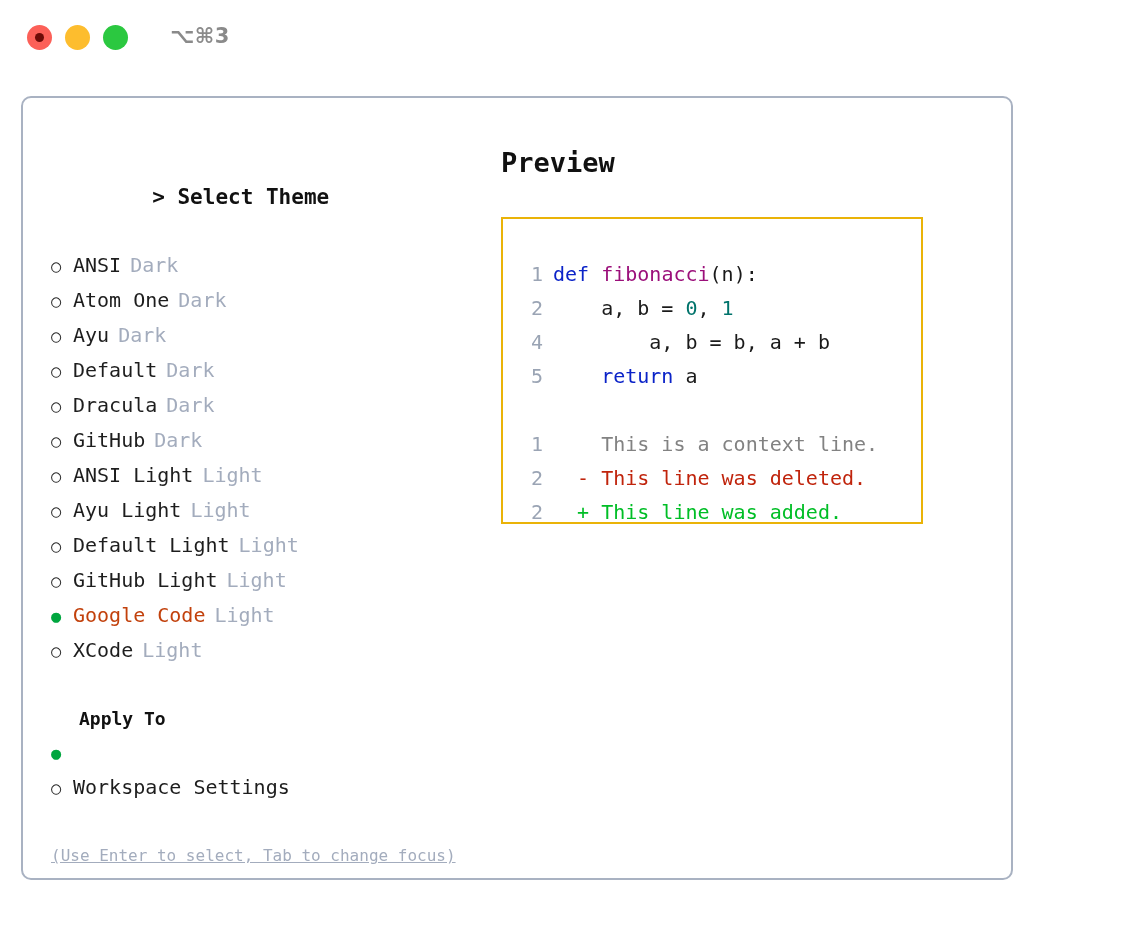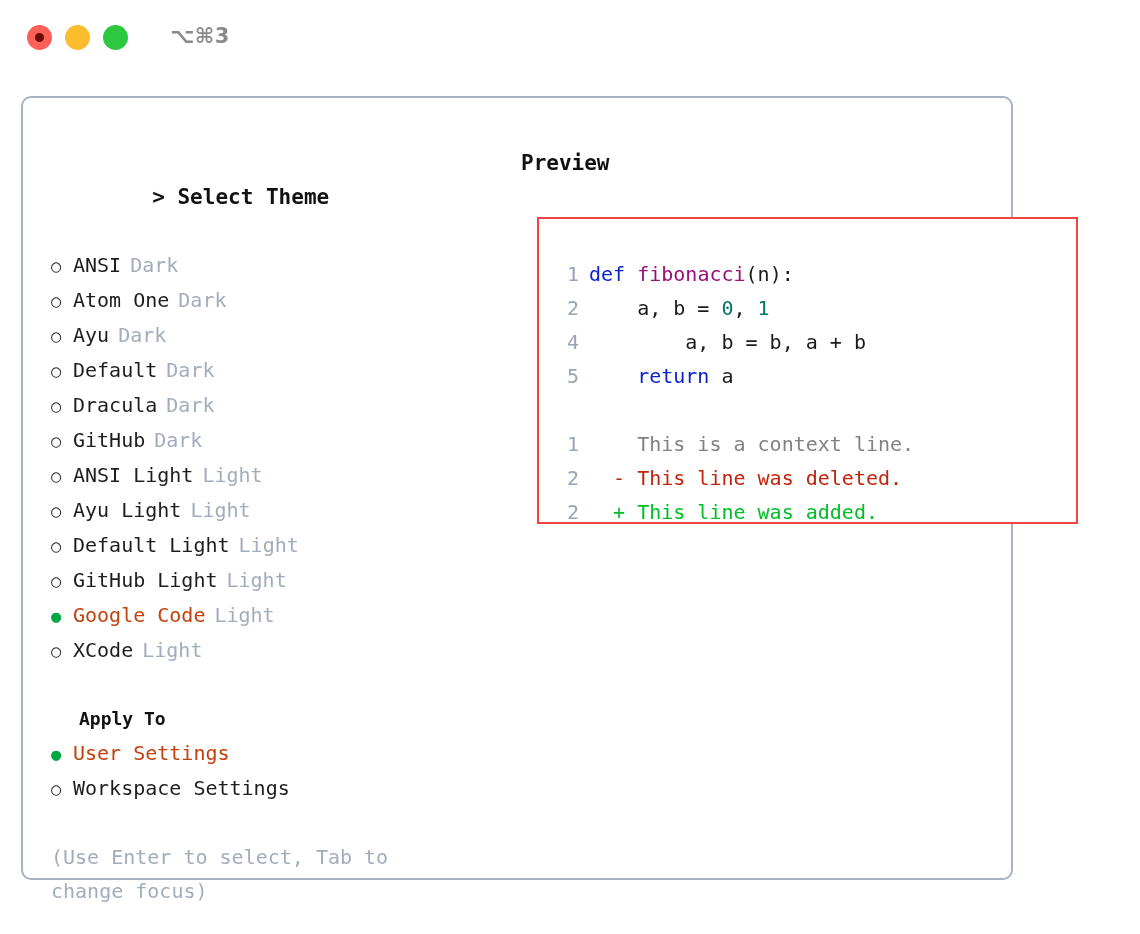--- a/index.html
+++ b/index.html
@@ -127,51 +127,50 @@
     color: #111111;
     line-height: 34px;
     padding-left: 28px;
     white-space: pre;
   }
 
   .spacer-block { height: 34px; }
 
   .hint {
     margin-top: 34px;
-    font-size: 20px;
+    font-size: 16px;
     line-height: 34px;
     color: #a3acbd;
     width: 412px;
     white-space: pre-wrap;
+    text-decoration: underline;
   }
 
   
   .right-col {
     position: absolute;
     left: 478px;
     top: 48px;
     width: 500px;
   }
   .preview-head {
-    font-size: 21px;
+    font-size: 27px;
     font-weight: 700;
     color: #111111;
     line-height: 34px;
     white-space: pre;
-    margin-left: 20px;
   }
   .preview-box {
     margin-top: 37px;
-    width: 541px;
+    width: 422px;
     height: 307px;
-    border: 2px solid #ef4444;
+    border: 2px solid #eab308;
     box-sizing: border-box;
     background: #ffffff;
     padding: 38px 0 0 18px;
-    margin-left: 36px;
   }
 
   .code-line {
     font-size: 20px;
     line-height: 34px;
     white-space: pre;
   }
   .ln {
     display: inline-block;
     width: 22px;
@@ -225,21 +224,21 @@
           <div class="opt"><span class="bullet">○</span><span class="opt-label">GitHub Light</span><span class="opt-kind">Light</span></div>
           <div class="opt selected"><span class="bullet on">●</span><span class="opt-label">Google Code</span><span class="opt-kind">Light</span></div>
           <div class="opt"><span class="bullet">○</span><span class="opt-label">XCode</span><span class="opt-kind">Light</span></div>
         </div>
 
       <div class="spacer-block"></div>
 
       <div class="apply-head">Apply To</div>
 
       <div class="opt-list" id="apply-list">
-          <div class="opt selected"><span class="bullet on">●</span><span class="opt-label">User Settings</span></div>
+          <div class="opt selected"><span class="bullet on">●</span></div>
           <div class="opt"><span class="bullet">○</span><span class="opt-label">Workspace Settings</span></div>
         </div>
 
       <div class="hint">(Use Enter to select, Tab to change focus)</div>
     </div>
 
     <div class="right-col">
       <div class="preview-head">Preview</div>
 
       <div class="preview-box">

